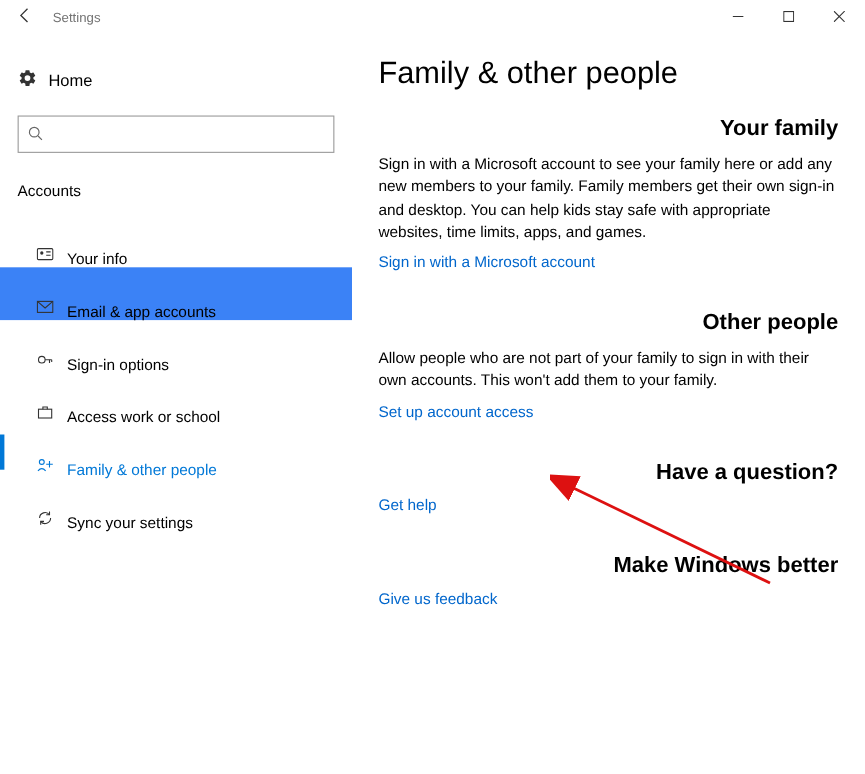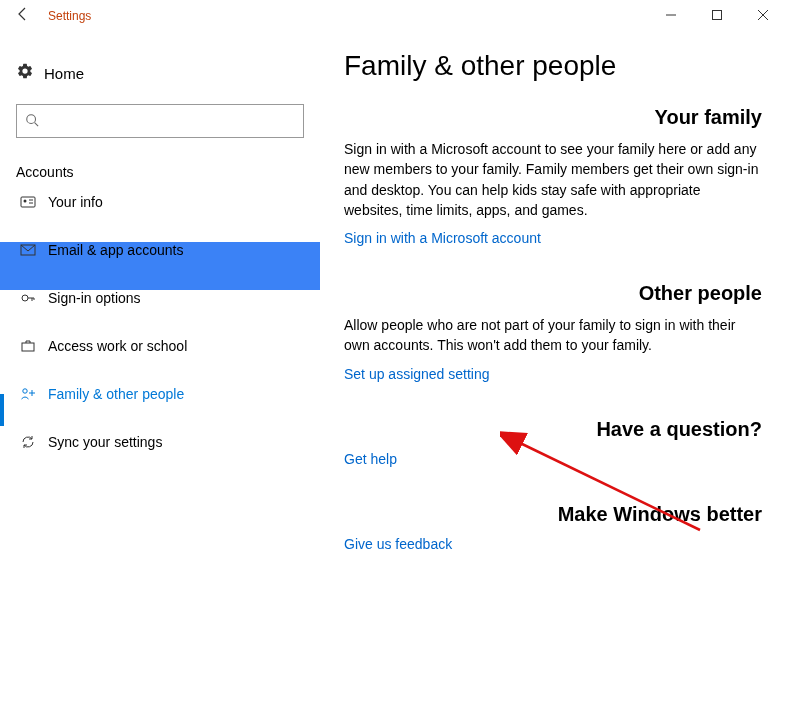--- a/index.html
+++ b/index.html
@@ -22,21 +22,21 @@
   .titlebar .back {
     width: 30px;
     text-align: center;
     font-size: 18px;
     color: #333;
     cursor: pointer;
   }
   .titlebar .title {
     margin-left: 10px;
     font-size: 12px;
-    color: #c2410c;
+    color: #737373;
   }
   .win-controls {
     position: absolute;
     top: 0;
     right: 0;
     display: flex;
   }
   .win-btn {
     width: 46px;
     height: 30px;
@@ -83,23 +83,23 @@
   .section-label {
     padding: 8px 16px 8px 16px;
     color: #000000;
     font-size: 14px;
   }
   .nav {
     margin-top: 6px;
   }
   .nav-item {
     display: flex;
-    align-items: flex-start;
+    align-items: flex-end;
     height: 48px;
-    padding-left: 20px;
+    padding-left: 33px;
     cursor: pointer;
     position: relative;
   }
   .nav-item .icon {
     width: 28px;
     font-size: 15px;
     color: #333;
   }
   .nav-item .label { font-size: 14px; }
   .nav-item.hover {
@@ -271,21 +271,21 @@
   <div class="main">
     <h1>Family &amp; other people</h1>
 
     <h2>Your family</h2>
     <p class="body-text">Sign in with a Microsoft account to see your family here or add any new members to your family. Family members get their own sign-in and desktop. You can help kids stay safe with appropriate websites, time limits, apps, and games.</p>
     <a class="link">Sign in with a Microsoft account</a>
 
     <h2 class="section-gap">Other people</h2>
     <p class="body-text">Allow people who are not part of your family to sign in with their own accounts. This won't add them to your family.</p>
 
-    <a class="link">Set up assigned setting</a>
+    <a class="link">Set up account access</a>
 
     <h2 class="section-gap">Have a question?</h2>
     <a class="link">Get help</a>
 
     <h2 class="section-gap">Make Windows better</h2>
     <a class="link" style="margin-bottom:0">Give us feedback</a>
   </div>
 </div>
 
 <svg class="arrow-annotation" style="left:500px; top:430px;" width="220" height="120">

